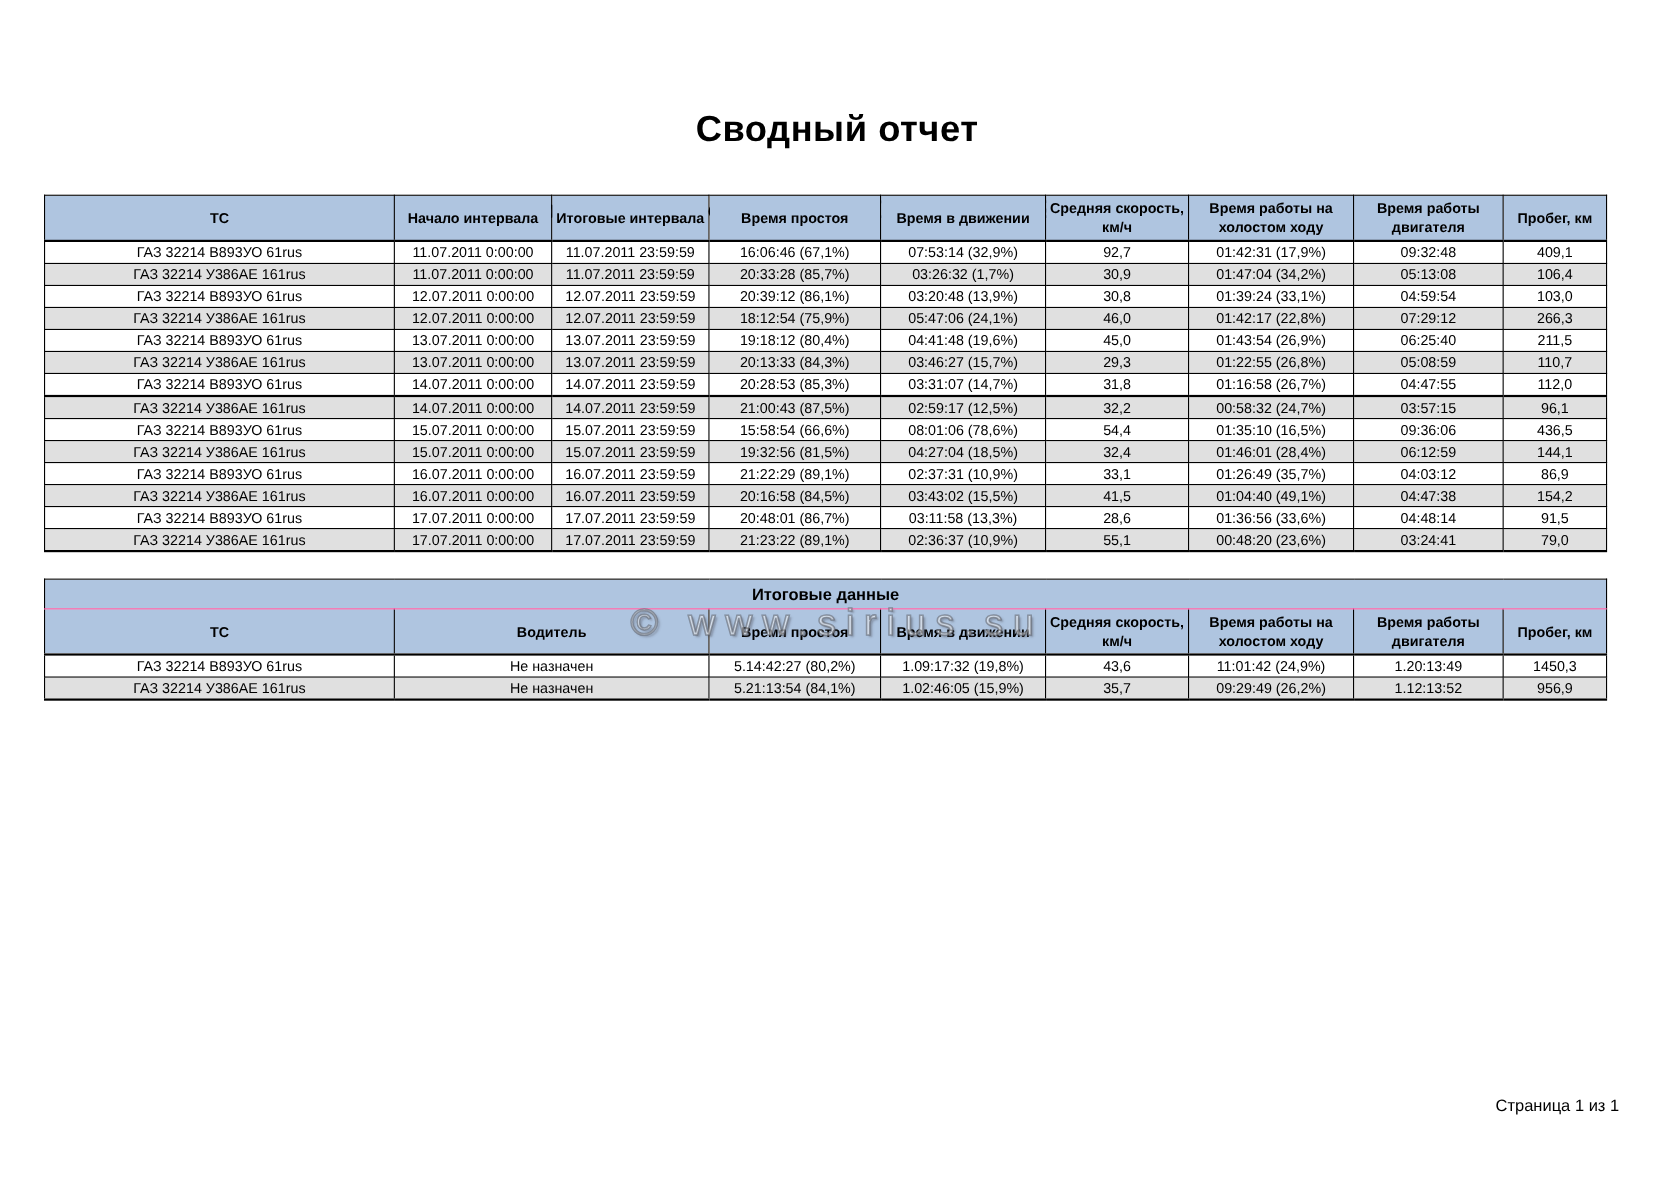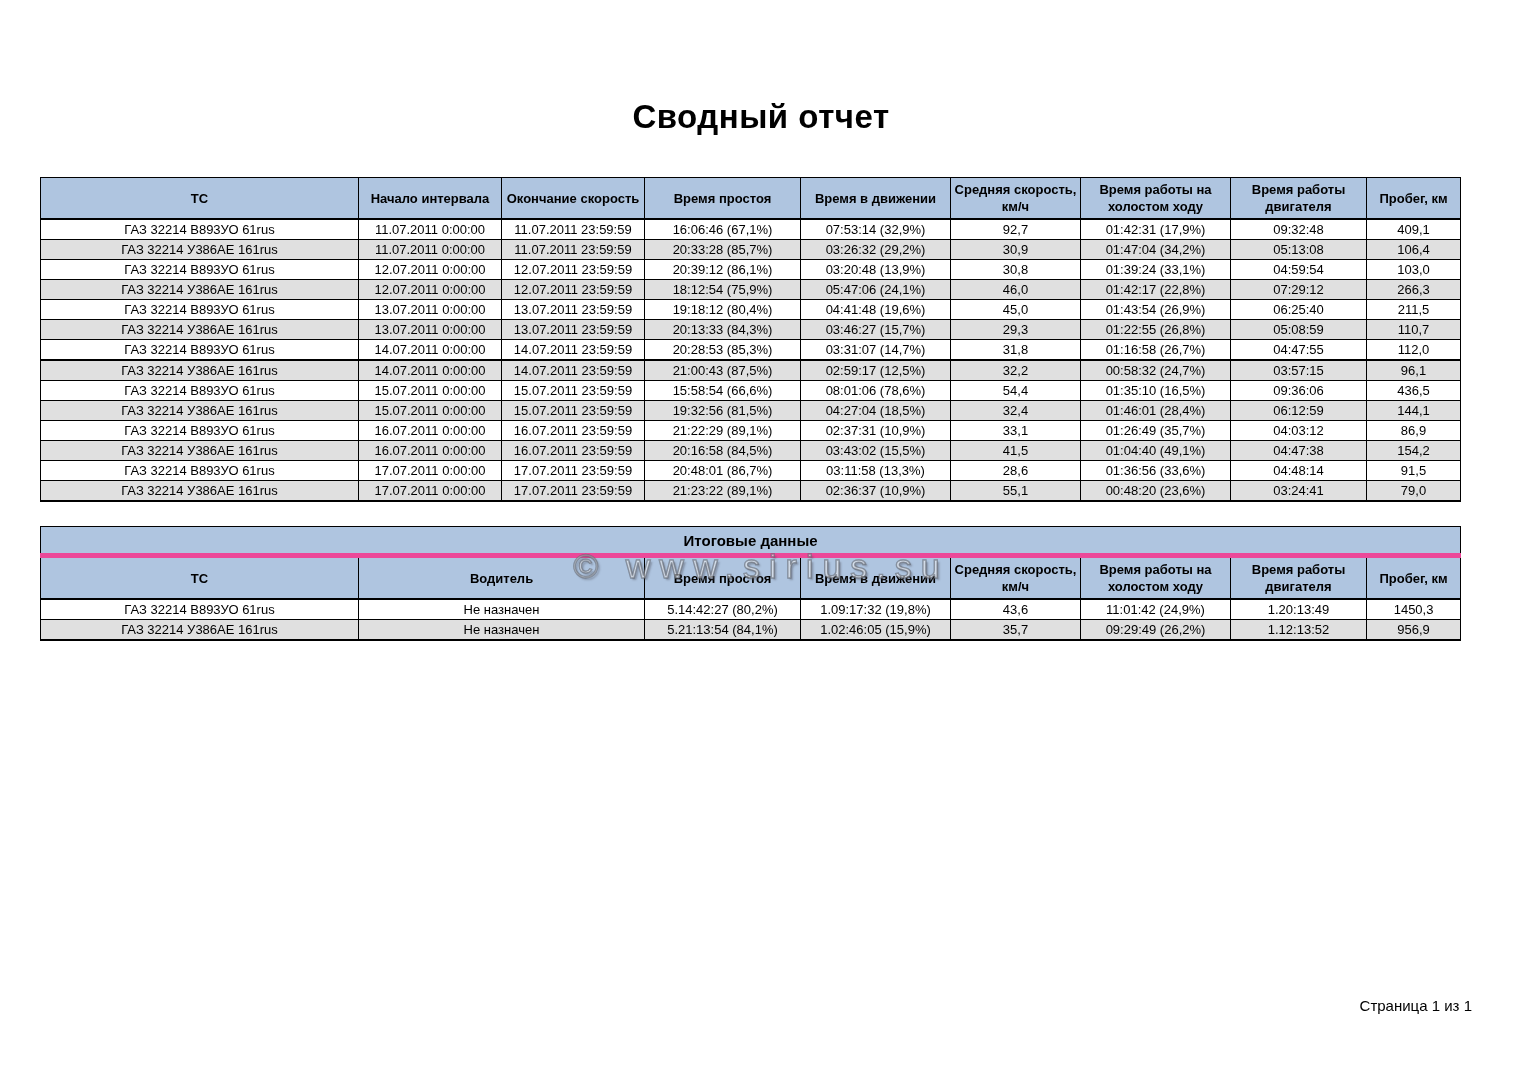--- a/index.html
+++ b/index.html
@@ -57,21 +57,21 @@
   }
   .report-table tbody tr:nth-child(even) td { background: #e0e0e0; }
   #daily-table tbody tr:nth-child(8) td { border-top: 2px solid #000; }
   .report-table tbody tr:last-child td { border-bottom: 2px solid #000; }
 
   tr.band-row th {
     background: #afc5e0;
     height: 26px;
     font-size: 15px;
     font-weight: bold;
-    border-bottom: 5px solid #ec4899;
+    border-bottom: 1px solid #ec4899;
   }
 
   .watermark {
     position: absolute; top: 515px; left: 0; width: 100%;
     text-align: center;
     font-size: 34px; font-weight: normal;
     letter-spacing: 9px;
     color: rgba(255,255,255,0.5);
     -webkit-text-stroke: 1.4px rgba(95,100,110,0.6);
     text-shadow: 2px 2px 2px rgba(70,70,80,0.4);
@@ -102,21 +102,21 @@
         <col style="width:150px">
         <col style="width:130px">
       <col style="width:150px">
         <col style="width:136px">
         <col style="width:94px">
     </colgroup>
     <thead>
       <tr class="header-row">
         <th>ТС</th>
         <th>Начало интервала</th>
-        <th>Окончание скорость</th>
+        <th>Итоговые интервала</th>
         <th>Время простоя</th>
         <th>Время в движении</th>
         <th>Средняя скорость, км/ч</th>
         <th>Время работы на холостом ходу</th>
         <th>Время работы двигателя</th>
         <th>Пробег, км</th>
       </tr>
     </thead>
     <tbody>
         <tr>
@@ -128,21 +128,21 @@
           <td>92,7</td>
           <td>01:42:31 (17,9%)</td>
           <td>09:32:48</td>
           <td>409,1</td>
         </tr>
         <tr>
           <td>ГАЗ 32214 У386АЕ 161rus</td>
           <td>11.07.2011 0:00:00</td>
           <td>11.07.2011 23:59:59</td>
           <td>20:33:28 (85,7%)</td>
-          <td>03:26:32 (29,2%)</td>
+          <td>03:26:32 (1,7%)</td>
           <td>30,9</td>
           <td>01:47:04 (34,2%)</td>
           <td>05:13:08</td>
           <td>106,4</td>
         </tr>
         <tr>
           <td>ГАЗ 32214 В893УО 61rus</td>
           <td>12.07.2011 0:00:00</td>
           <td>12.07.2011 23:59:59</td>
           <td>20:39:12 (86,1%)</td>

